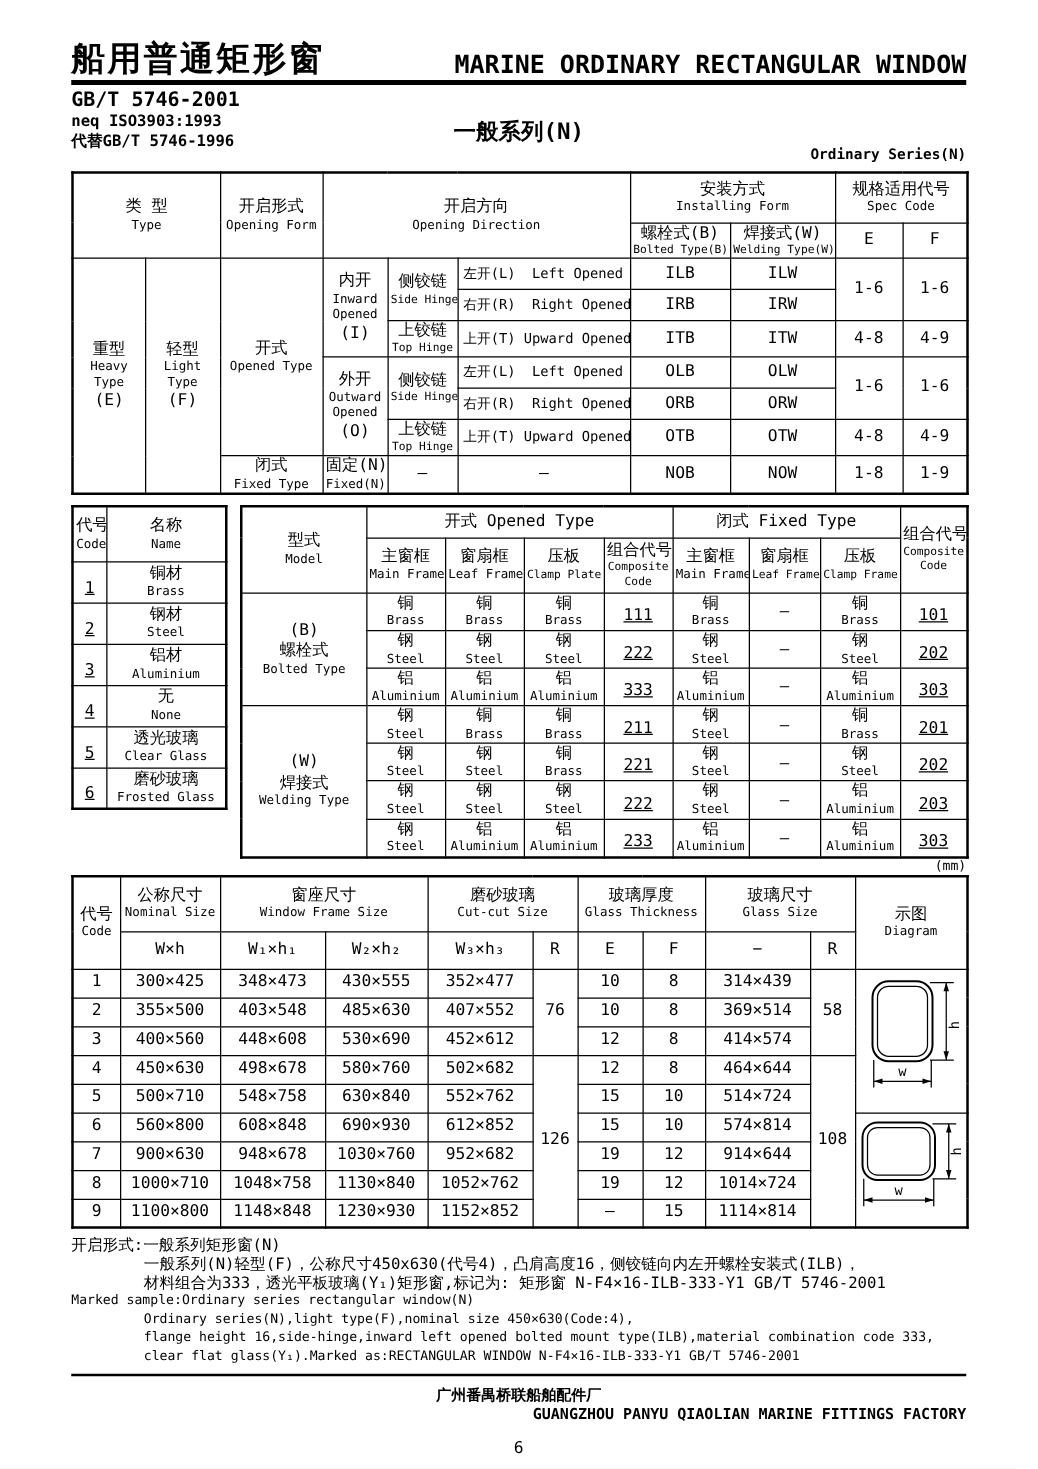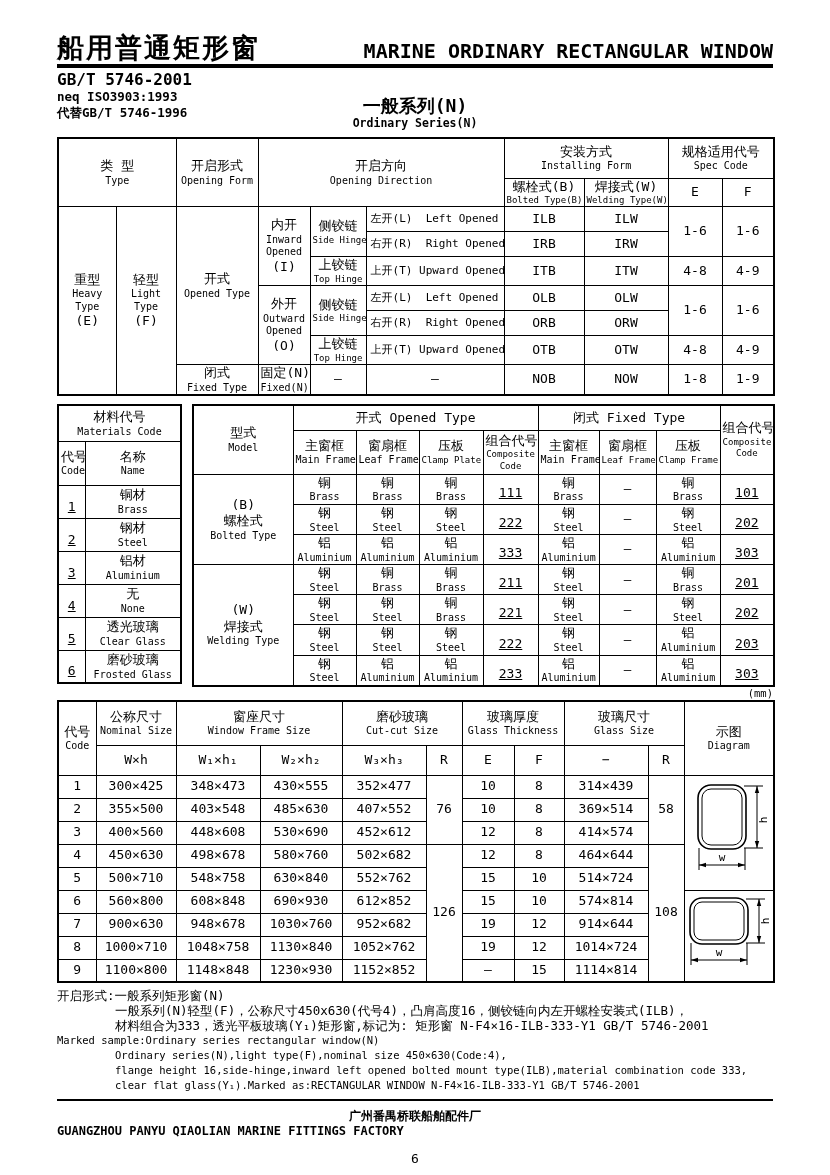--- a/index.html
+++ b/index.html
@@ -11,21 +11,21 @@
   
   .title-row{display:flex;justify-content:space-between;align-items:flex-end;
     border-bottom:4px solid #000;padding-bottom:3px;}
   .title-cn{font-size:27px;font-weight:bold;letter-spacing:2px;line-height:1;}
   .title-en{font-size:20px;font-weight:bold;line-height:1;}
   .sub-row{position:relative;height:62px;margin-top:3px;}
   .standard-1{font-size:16px;font-weight:bold;line-height:1.15;}
   .standard-2,.standard-3{font-size:12.5px;font-weight:bold;line-height:1.25;}
   .series{position:absolute;left:0;right:0;top:24px;text-align:center;}
   .series-cn{font-size:18px;font-weight:bold;line-height:1.2;}
-  .series-en{font-size:11.5px;font-weight:bold;line-height:1.2;}
+  .series-en{font-size:11.5px;font-weight:bold;line-height:1.2;text-align:right;}
   
   table{border-collapse:collapse;table-layout:fixed;border:2px solid #000;}
   td{border:1px solid #000;text-align:center;vertical-align:middle;
      padding:0 2px;font-size:12.5px;line-height:1.15;overflow:hidden;}
   .cnl{font-size:13px;line-height:1.28;white-space:nowrap;}
   .en{font-size:10px;line-height:1.25;white-space:nowrap;}
   .tight .en{font-size:9px;}
   .num{font-size:13px;}
   .dir{text-align:left;padding-left:4px;font-size:11px;white-space:nowrap;}
   .vbot{vertical-align:bottom;padding-bottom:3px;text-decoration:underline;}
@@ -57,21 +57,21 @@
   .diag-cell svg{display:block;margin:0 auto;}
   
   .notes{margin-top:5px;}
   .note-line{white-space:nowrap;line-height:15px;}
   .note-cn{font-size:12.5px;}
   .note-en{font-size:10.5px;}
   .note-indent{padding-left:58px;}
   
   .footer-rule{border-top:2px solid #000;margin-top:6px;}
   .factory-cn{text-align:center;font-size:12px;font-weight:bold;margin-top:8px;line-height:1.2;}
-  .factory-en{text-align:left;font-size:12px;font-weight:bold;line-height:1.3;}
+  .factory-en{text-align:right;font-size:12px;font-weight:bold;line-height:1.3;}
   .page-num{text-align:center;font-size:13px;margin-top:12px;}
   svg line,svg rect{stroke:#000;fill:none;}
   svg polygon{fill:#000;stroke:none;}
   svg text{fill:#000;font-size:11px;font-family:"DejaVu Sans Mono","DejaVu Sans",sans-serif;}
 </style>
 </head>
 <body>
 
 <div class="page">
 
@@ -238,26 +238,20 @@
   </tbody>
     </table>
 
   <div class="t2wrap">
     <table class="mat">
       <colgroup>
           <col style="width:27px">
           <col style="width:96px">
         </colgroup>
       <tbody>
-          <tr class="hr1">
-        <td colspan="2">
-              <div class="cnl">材料代号</div>
-              <div class="en">Materials Code</div>
-            </td>
-      </tr>
       <tr class="hr2">
         <td>
               <div class="cnl">代号</div>
               <div class="en">Code</div>
             </td>
         <td>
               <div class="cnl">名称</div>
               <div class="en">Name</div>
             </td>
       </tr>

